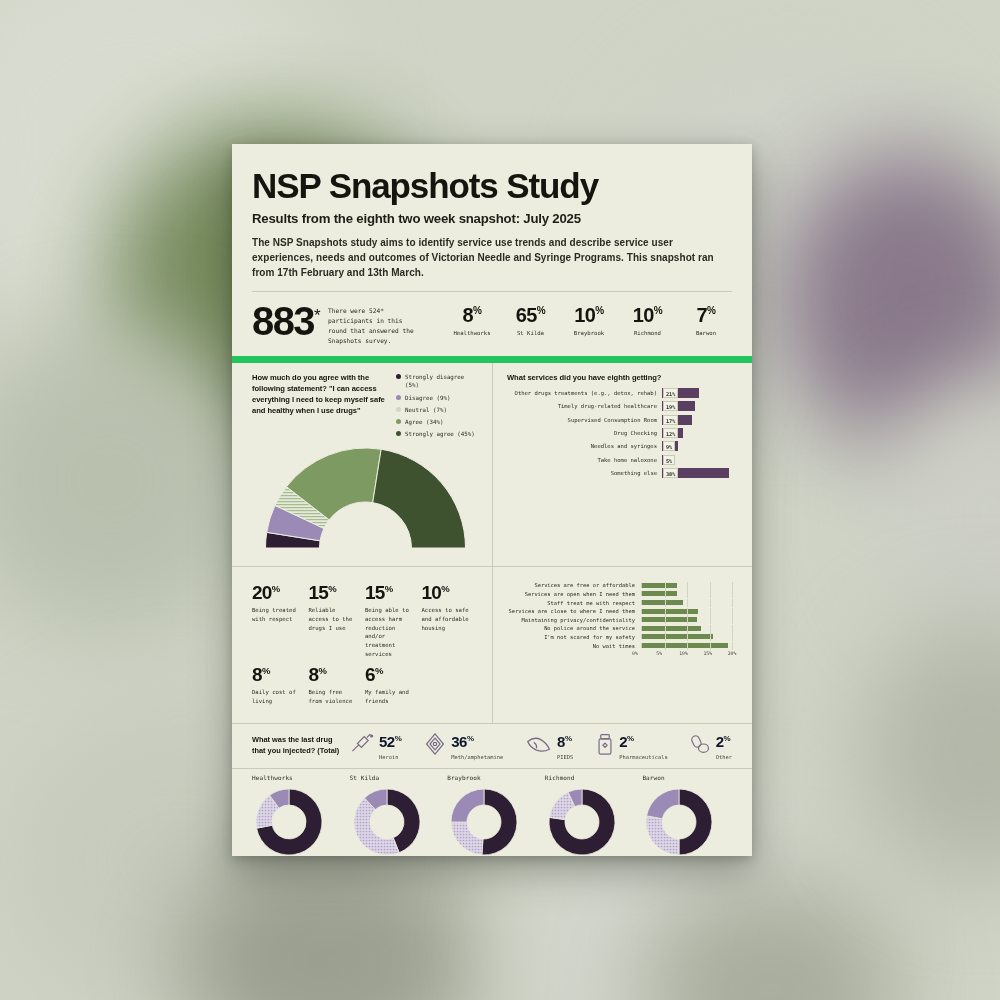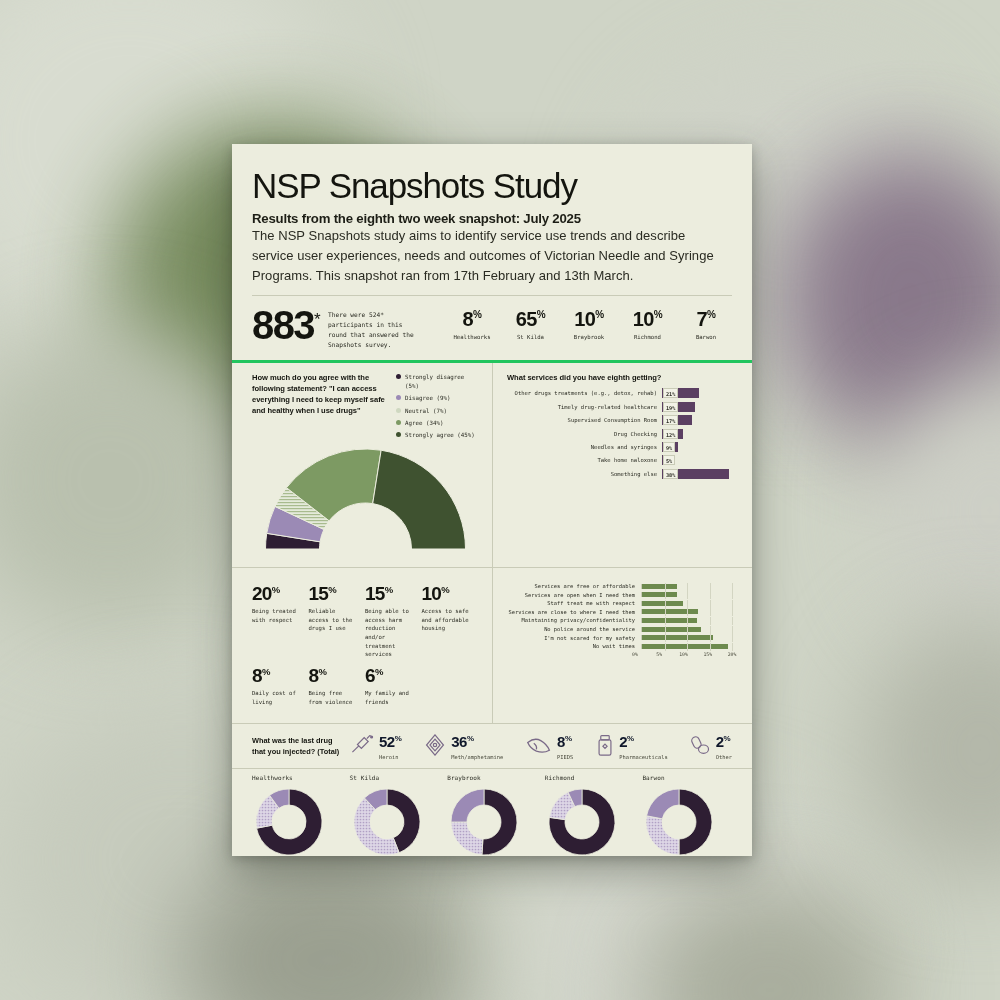--- a/index.html
+++ b/index.html
@@ -29,44 +29,44 @@
   #poster{
     position:absolute;left:232px;top:144px;width:520px;height:712px;
     background:#ecedde;
     box-shadow:0 14px 38px rgba(40,45,35,.38), 0 3px 10px rgba(40,45,35,.25);
     overflow:hidden;
   }
   .pad{padding:0 20px;}
   .rule{height:1px;background:#c9cbb7;margin:0 20px;}
 
   
-  .title{font-size:35px;font-weight:400;letter-spacing:-1.1px;color:#14150f;
+  .title{font-size:35px;font-weight:700;letter-spacing:-1.1px;color:#14150f;
          margin:24px 0 0 0;line-height:1;}
   .subtitle{font-size:13.2px;font-weight:600;color:#1d1e16;margin-top:8px;letter-spacing:-.2px;}
-  .intro{font-size:13px;font-weight:400;color:#2a2b22;line-height:1.52;
+  .intro{font-size:10px;font-weight:700;color:#2a2b22;line-height:1.52;margin-top:9px;
          max-width:470px;letter-spacing:.05px;}
 
   
   .stats{display:flex;align-items:flex-start;gap:0;margin:11px 0 10px 0;}
   .big-n{font-size:40px;font-weight:700;line-height:.9;color:#14150f;letter-spacing:-1.6px;}
   .star{font-size:17px;vertical-align:super;font-weight:400;}
   .bign-note{font-size:6.2px;font-family:"DejaVu Sans Mono",monospace;color:#2a2b22;
              line-height:1.62;margin-left:9px;margin-top:3px;width:96px;}
   .sitepcts{display:flex;flex:1;justify-content:space-between;margin-left:22px;margin-top:2px;}
   .sitepct{text-align:center;min-width:52px;}
   .sitepct .v{font-size:20px;font-weight:700;color:#14150f;letter-spacing:-.6px;line-height:1;}
   .sitepct .v i{font-size:10px;font-style:normal;vertical-align:super;}
   .sitepct .l{font-size:5.6px;font-family:"DejaVu Sans Mono",monospace;color:#2a2b22;margin-top:5px;}
 
   
   .q{font-size:7.6px;font-weight:700;color:#14150f;line-height:1.45;letter-spacing:-.05px;}
   .mono{font-family:"DejaVu Sans Mono",monospace;}
 
   
-  .band{display:flex;border-top:3px solid #22c55e;border-bottom:1px solid #c9cbb7;}
+  .band{display:flex;border-top:7px solid #22c55e;border-bottom:1px solid #c9cbb7;}
   .colL{width:50%;padding:9px 14px 10px 20px;box-sizing:border-box;}
   .colR{width:50%;padding:9px 20px 10px 14px;box-sizing:border-box;border-left:1px solid #c9cbb7;}
 
   
   .gauge-row{display:flex;gap:6px;}
   .legend{font-family:"DejaVu Sans Mono",monospace;font-size:5.8px;color:#2a2b22;
           line-height:1.5;margin-top:1px;}
   .legend div{display:flex;gap:4px;margin-bottom:3.5px;align-items:flex-start;}
   .dot{width:5px;height:5px;border-radius:50%;flex:0 0 auto;margin-top:1px;}
 

